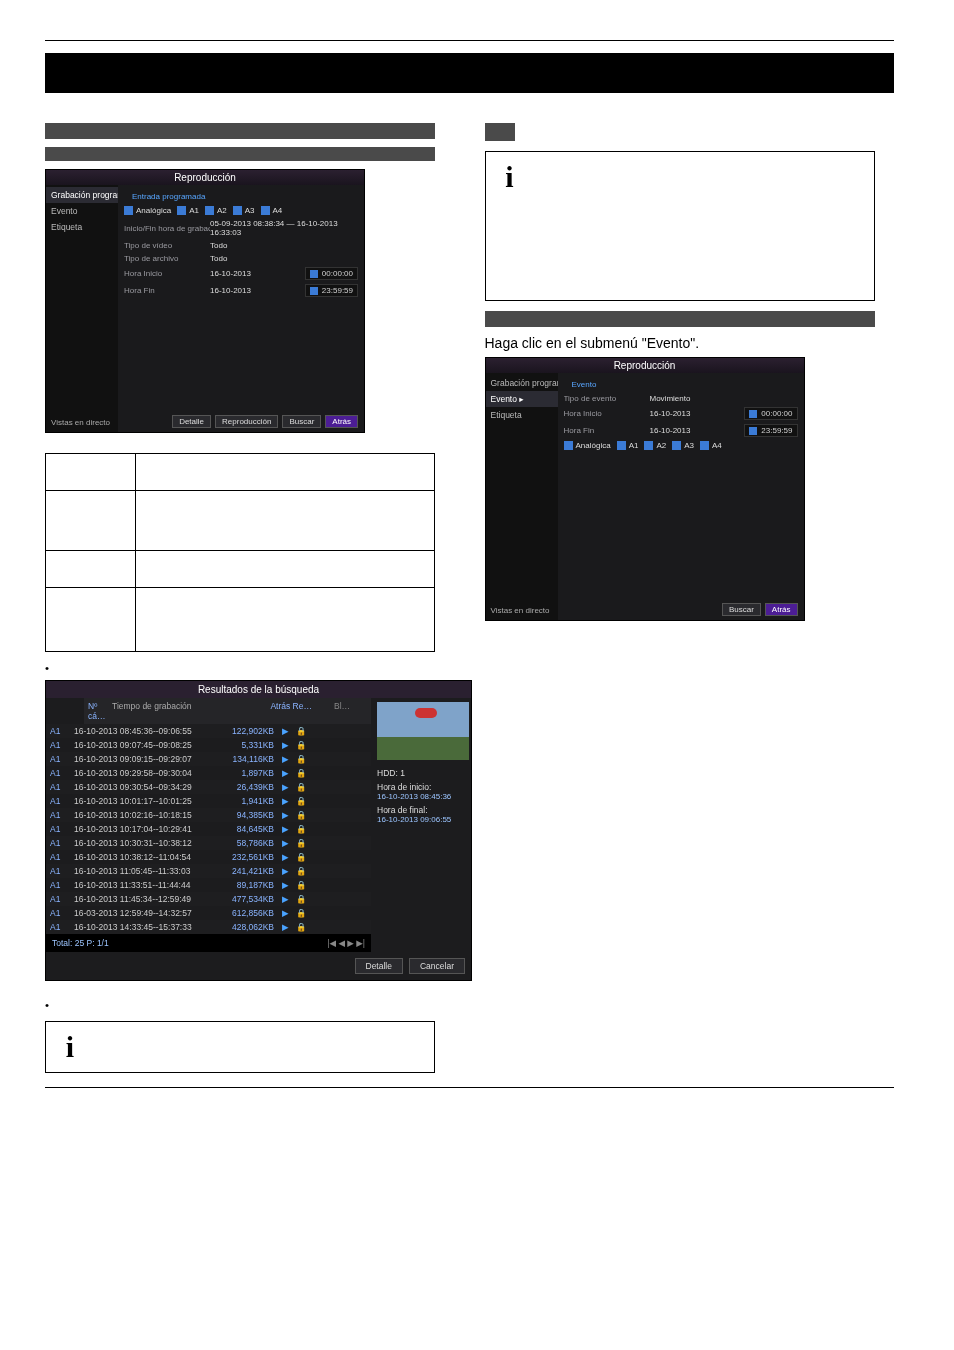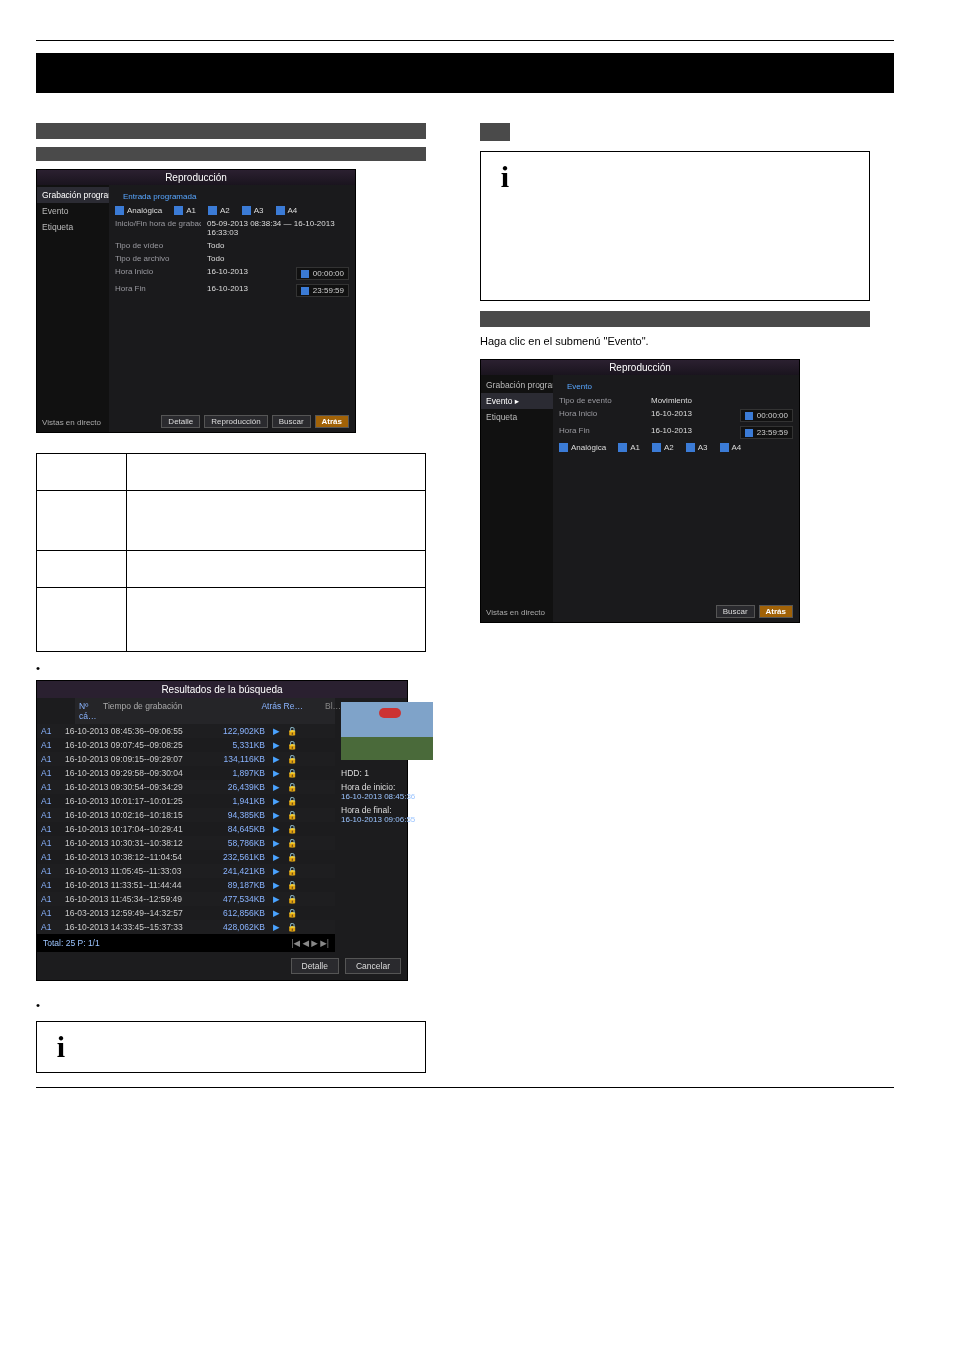--- a/index.html
+++ b/index.html
@@ -6,21 +6,21 @@
   body {
     width: 954px;
     height: 1350px;
     background: #fff;
     font-family: Arial, Helvetica, sans-serif;
     font-size: 12px;
     color: #000;
     position: relative;
   }
   .page {
-    padding: 40px 60px 20px 36px;
+    padding: 40px 60px 20px 45px;
   }
   .top-rule, .bottom-rule {
     border-top: 1px solid #000;
     margin-bottom: 10px;
   }
   .black-band {
     background: #000;
     height: 40px;
     width: 100%;
     margin: 12px 0 30px 0;
@@ -101,22 +101,22 @@
     font-size: 8px;
     margin-top: 180px;
   }
   .ss-main {
     flex: 1;
     padding: 4px 6px;
     position: relative;
   }
   .ss-row {
     display: flex;
+    align-items: center;
     padding: 2px 0;
-    gap: 6px;
   }
   .ss-row-label { color: #9a9aa0; width: 86px; font-size: 8px; white-space: nowrap; overflow: hidden; }
   .ss-row-val { color: #ddd; font-size: 8px; flex: 1; }
   .ss-cam { display: inline-flex; align-items: center; margin-right: 6px; color:#ddd; font-size:8px; }
   .ss-check { width: 9px; height: 9px; background: #3b7bd6; margin-right: 3px; display:inline-block; }
   .ss-time-box {
     display:inline-flex; align-items:center; gap:4px;
     background:#111; padding:1px 4px; border:1px solid #333; font-size:8px;
   }
   .ss-time-ico { width:8px; height:8px; background:#3b7bd6; display:inline-block; }
@@ -127,21 +127,21 @@
     display: flex;
     gap: 4px;
   }
   .ss-btn {
     background: #2a2a2e;
     border: 1px solid #555;
     color: #ddd;
     font-size: 8px;
     padding: 1px 6px;
   }
-  .ss-btn.primary { background:#a16207; color:#fff;font-weight:bold; }
+  .ss-btn.primary { background:#4c1d95; color:#fff; }
 
   .param-table {
     width: 390px;
     border-collapse: collapse;
     margin: 20px 0 10px 0;
   }
   .param-table td {
     border: 1px solid #000;
     padding: 18px 8px;
     vertical-align: top;
@@ -150,21 +150,21 @@
   .param-table td.k { width: 90px; color:#666; }
 
   .bullet-block { margin: 6px 0; font-size: 11.5px; }
   .bullet-row { margin: 2px 0 2px 14px; position: relative; }
   .bullet-row::before { content: "•"; position: absolute; left: -14px; }
 
   
   .results-shot {
     background:#1c1c1e;
     color:#ccc;
-    width: 372px;
+    width: 427px;
     font-size: 9px;
     margin: 6px 0 18px 0;
     border:1px solid #000;
   }
   .rs-title { text-align:center; color:#fff; padding:3px 0; background:#2a2030; font-size:10px;}
   .rs-body { display:flex; }
   .rs-table { flex:1; }
   .rs-head { display:flex; background:#252528; color:#aaa; font-size:8.5px;margin-left:38px; }
   .rs-head div { padding:3px 4px; }
   .rs-row { display:flex; font-size:8.5px; }
@@ -178,22 +178,22 @@
   .rs-side { width: 100px; padding:4px 6px; font-size:8.5px; color:#ccc; }
   .rs-thumb { width: 92px; height:58px; background: linear-gradient(#7fa3c9 60%, #4a6a3a 60%); margin-bottom:8px; position:relative; }
   .rs-thumb::after{content:""; position:absolute; top:6px; left:38px; width:22px; height:10px; background:#c33; border-radius:5px;}
   .rs-side .l{ color:#ddd; margin-top:4px;}
   .rs-side .v{ color:#9cc5ff; font-size:8px; margin-bottom:4px;}
   .rs-footer { display:flex; justify-content:space-between; padding:4px 6px; background:#000000; color:#9cc5ff; font-size:8.5px;}
   .rs-actions { display:flex; justify-content:flex-end; gap:6px; padding:6px; }
   .rs-btn { background:#2a2a2e; border:1px solid #555; color:#ddd; font-size:8.5px; padding:2px 10px;}
 
   .step {
-    font-size: 11px;
-    margin: 6px 0 12px 0;
+    font-size: 14px;
+    margin: 6px 0 6px 0;
   }
   .page-num { text-align:right; font-size:11px; margin-top:18px; }
   .final-rule { border-top:1px solid #000; margin-top:4px;}
 </style>
 </head>
 <body>
 <div class="page">
 
 <div class="top-rule"></div>
 <div class="black-band"></div>

